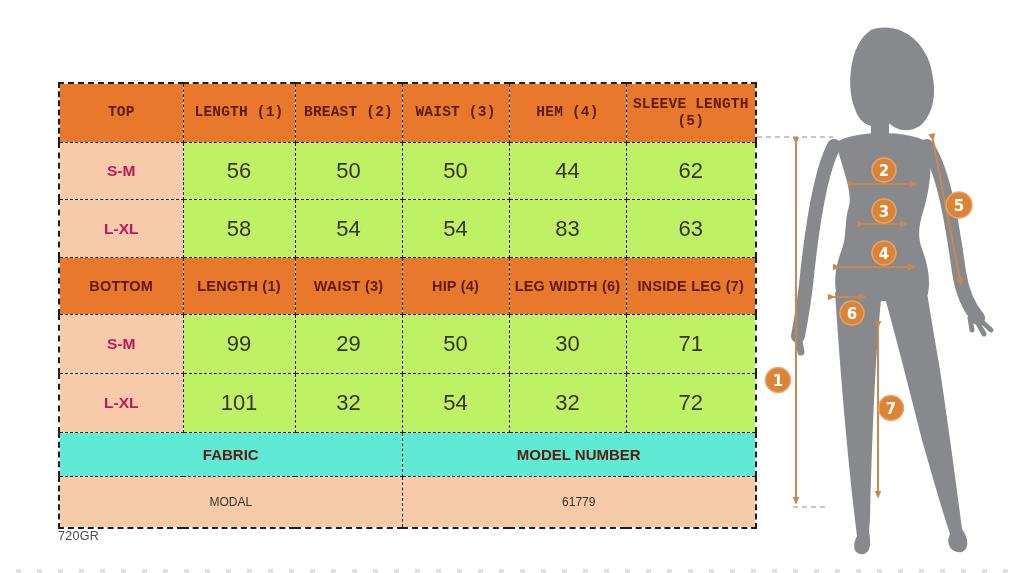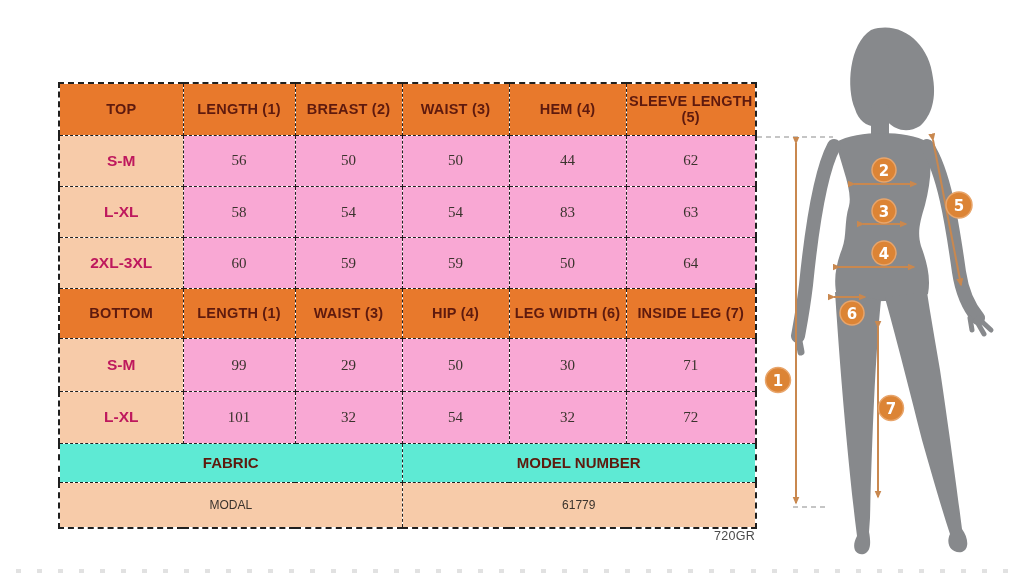--- a/index.html
+++ b/index.html
@@ -17,40 +17,40 @@
   }
   table.size td{
     border:1.6px dashed #1f1f1f;text-align:center;vertical-align:middle;
     overflow:hidden;padding:0 2px;
   }
   td.hdr{
     background:#E8792C;color:#5E1A0E;font-weight:bold;font-size:14.5px;
     line-height:1.15;letter-spacing:.2px;
   }
   td.cell{
-    background:#f9a8d4;color:#3A332D;font-size:15px;font-family:Liberation Serif, serif;
+    background:#bef264;color:#3A332D;font-size:22px;
   }
   td.sizecell{
     background:#F7CBA9;color:#be185d;font-size:15.5px;font-weight:bold;
   }
-  tr.r-hdr1{height:47px;}
+  tr.r-hdr1{height:47px;font-family:Liberation Mono, monospace;}
   tr.r-data{height:46px;}
   tr.r-hdr2{height:45px;}
   tr.r-data2{height:47px;}
   tr.r-fab{height:35px;}
   tr.r-mod{height:41px;}
   td.fab{
     background:#5eead4;color:#5E1A0E;font-weight:bold;font-size:15px;
   }
   td.mod{
     background:#F7CBA9;color:#3A332D;font-size:12px;
   }
   
   #footnote{
-    position:absolute;left:58px;top:529px;width:697px;text-align:right;
+    position:absolute;left:58px;top:529px;width:697px;
     font-size:12.5px;color:#4a4a4a;letter-spacing:.3px;
   }
   
   #figure-svg{position:absolute;left:0;top:0;width:1024px;height:573px;}
   .marker-num{
     font-family:"DejaVu Sans", sans-serif;font-size:15px;font-weight:bold;fill:#ffffff;
   }
   
   #bottom-artifact{
     position:absolute;left:0;bottom:0;width:1024px;height:4px;opacity:.55;
@@ -93,28 +93,20 @@
           <td class="cell">62</td>
         </tr>
         <tr class="r-data">
           <td class="sizecell">L-XL</td>
           <td class="cell">58</td>
           <td class="cell">54</td>
           <td class="cell">54</td>
           <td class="cell">83</td>
           <td class="cell">63</td>
         </tr>
-        <tr class="r-data">
-          <td class="sizecell">2XL-3XL</td>
-          <td class="cell">60</td>
-          <td class="cell">59</td>
-          <td class="cell">59</td>
-          <td class="cell">50</td>
-          <td class="cell">64</td>
-        </tr>
 
         <tr class="r-hdr2">
           <td class="hdr">BOTTOM</td>
           <td class="hdr">LENGTH (1)</td>
           <td class="hdr">WAIST (3)</td>
           <td class="hdr">HIP (4)</td>
           <td class="hdr">LEG WIDTH (6)</td>
           <td class="hdr">INSIDE LEG (7)</td>
         </tr>
 

